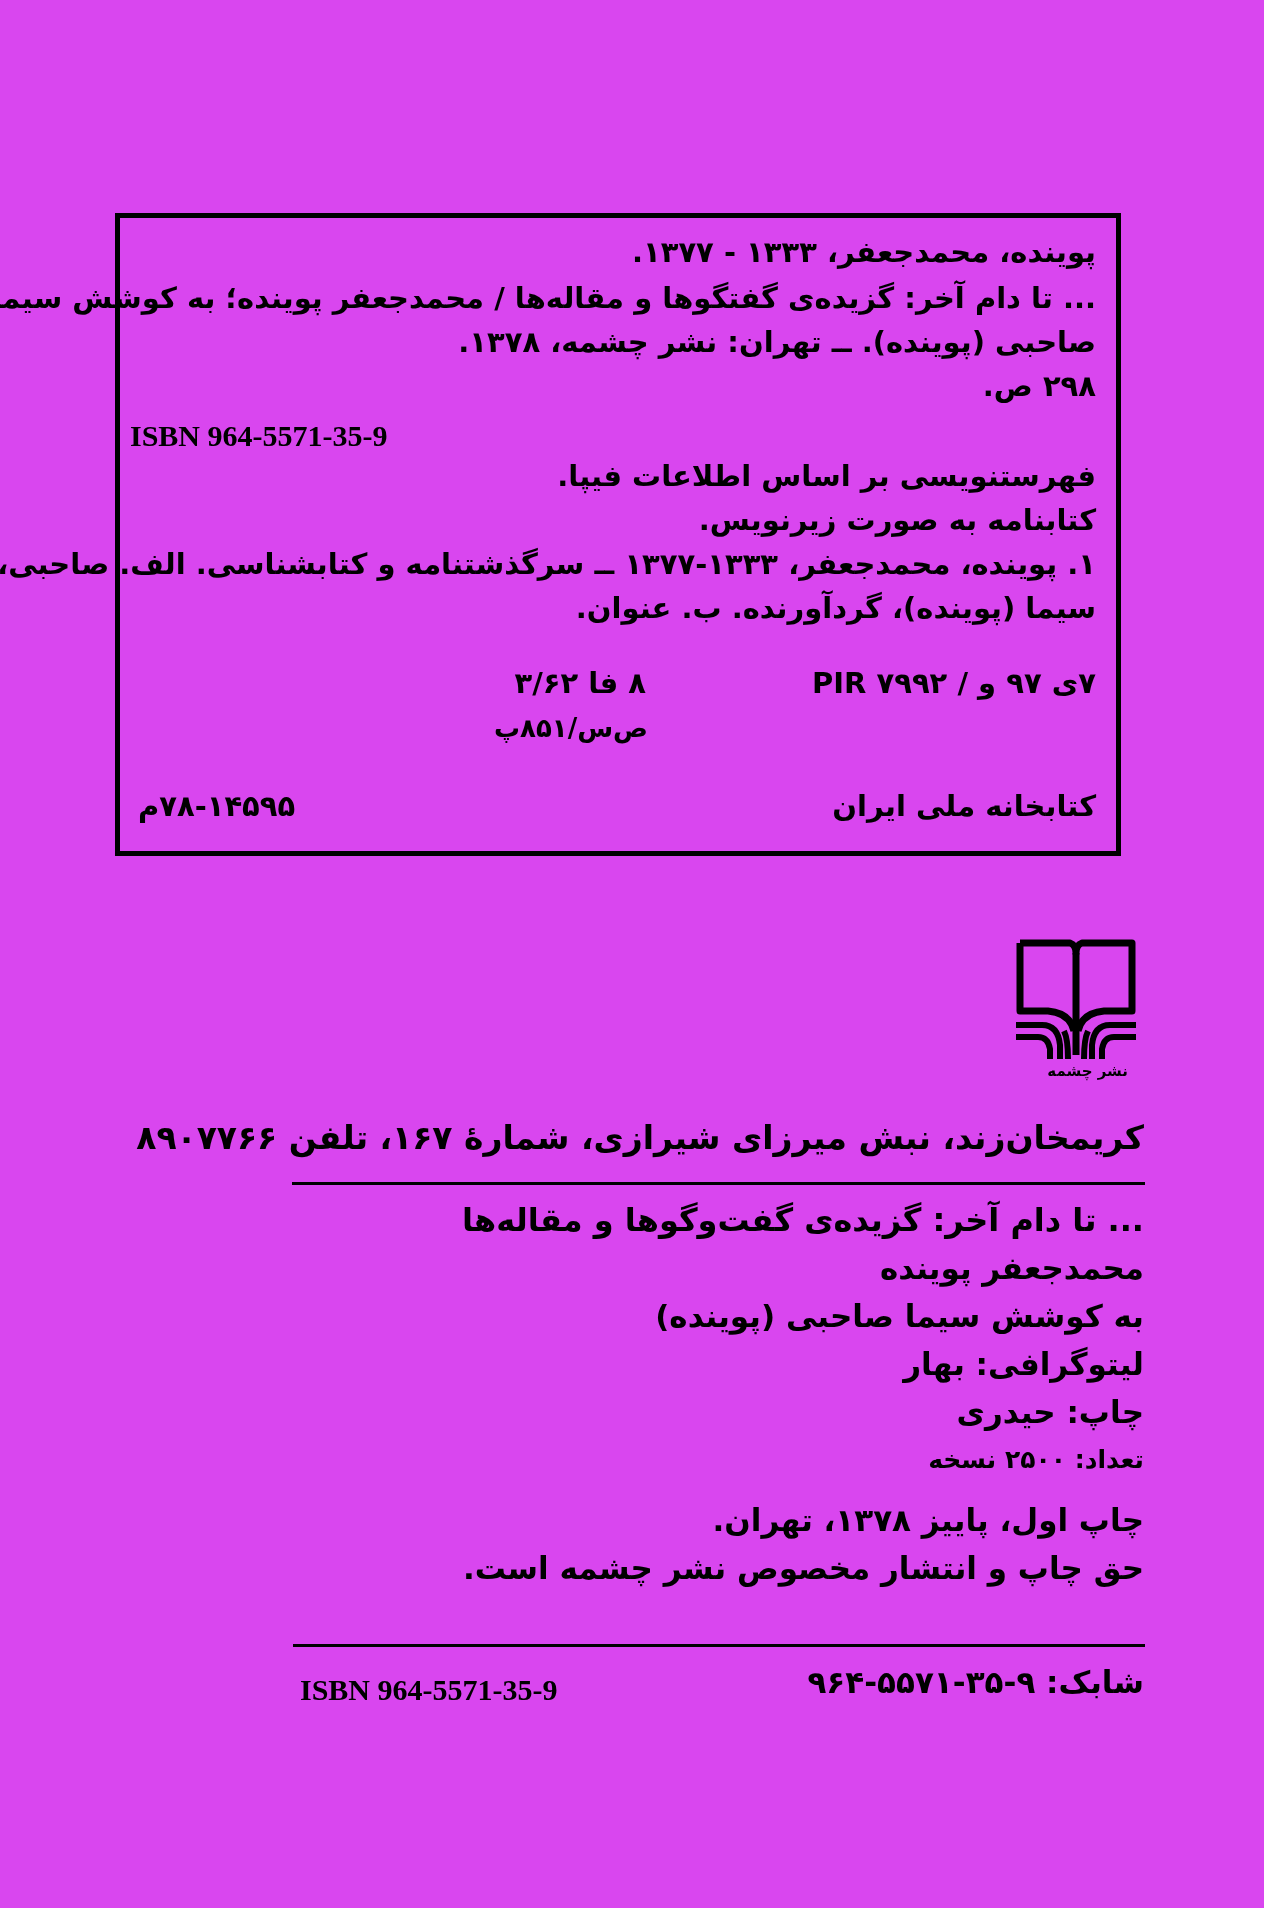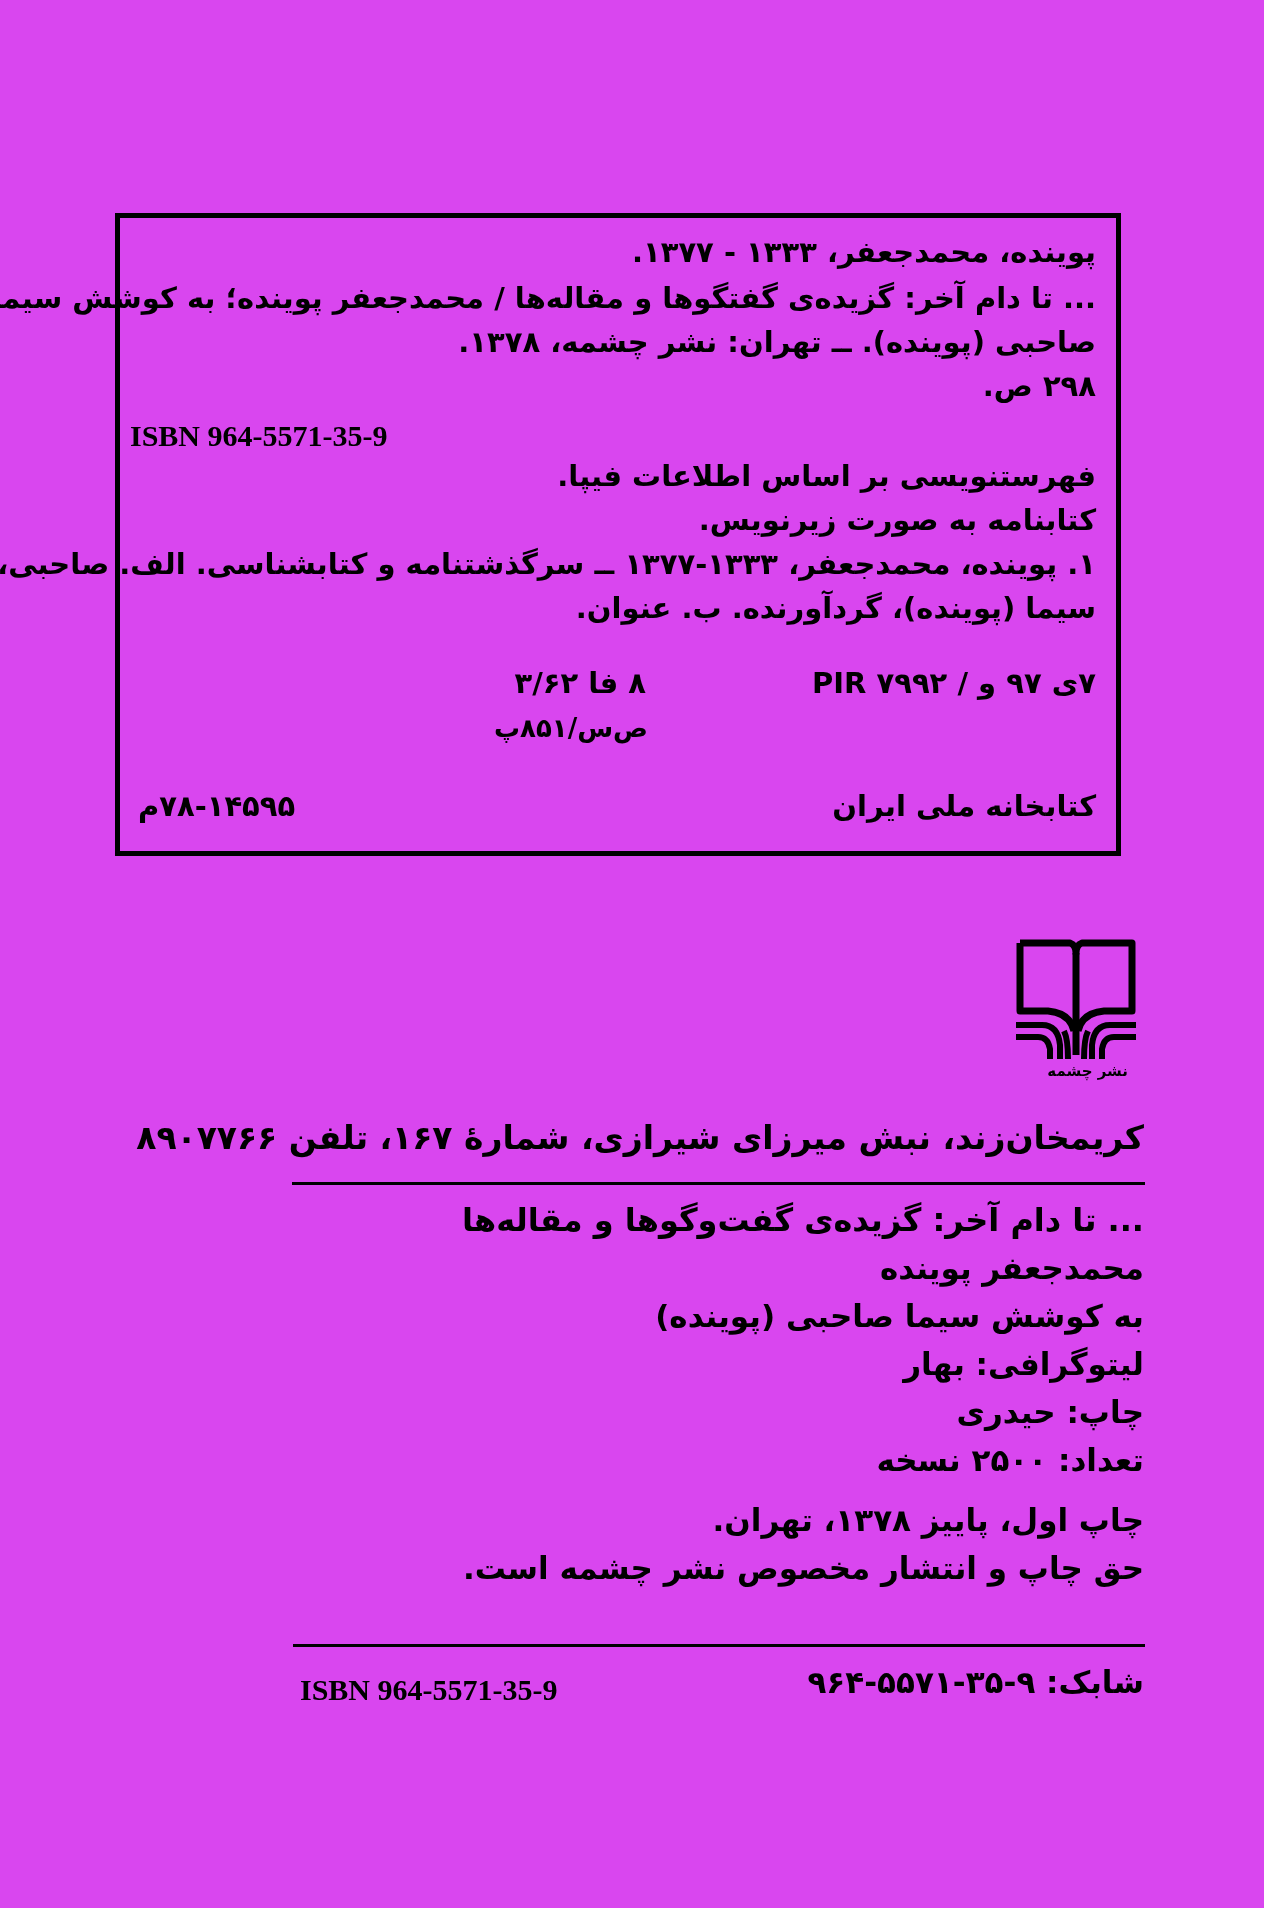--- a/index.html
+++ b/index.html
@@ -125,21 +125,21 @@
 
   <div class="line rtl addr" style="top:1118px; right:120px;">کریمخان‌زند، نبش میرزای شیرازی، شمارهٔ ۱۶۷، تلفن ۸۹۰۷۷۶۶</div>
   <div class="rule" style="left:292px; top:1182px; width:853px;"></div>
 
   <div class="imprint">
     <div class="line rtl" style="top:1200px; font-size:32px;">... تا دام آخر: گزیده‌ی گفت‌وگوها و مقاله‌ها</div>
     <div class="line rtl" style="top:1248px; font-size:31px;">محمدجعفر پوینده</div>
     <div class="line rtl" style="top:1296px; font-size:31px;">به کوشش سیما صاحبی (پوینده)</div>
     <div class="line rtl" style="top:1344px; font-size:31px;">لیتوگرافی: بهار</div>
     <div class="line rtl" style="top:1392px; font-size:31px;">چاپ: حیدری</div>
-    <div class="line rtl" style="top:1440px; font-size:31px;margin-left:21px;">تعداد: ۲۵۰۰ نسخه</div>
+    <div class="line rtl" style="top:1440px; font-size:25px;margin-left:21px;">تعداد: ۲۵۰۰ نسخه</div>
     <div class="line rtl" style="top:1500px; font-size:31px;">چاپ اول، پاییز ۱۳۷۸، تهران.</div>
     <div class="line rtl" style="top:1548px; font-size:31px;">حق چاپ و انتشار مخصوص نشر چشمه است.</div>
   </div>
 
   <div class="rule" style="left:293px; top:1644px; width:852px;"></div>
 
   <div class="line rtl" style="top:1662px; right:120px; font-size:31px;">شابک: ۹-۳۵-۵۵۷۱-۹۶۴</div>
   <div class="line isbn-latin" style="top:1662px; left:300px;">ISBN 964-5571-35-9</div>
 
 </div>

